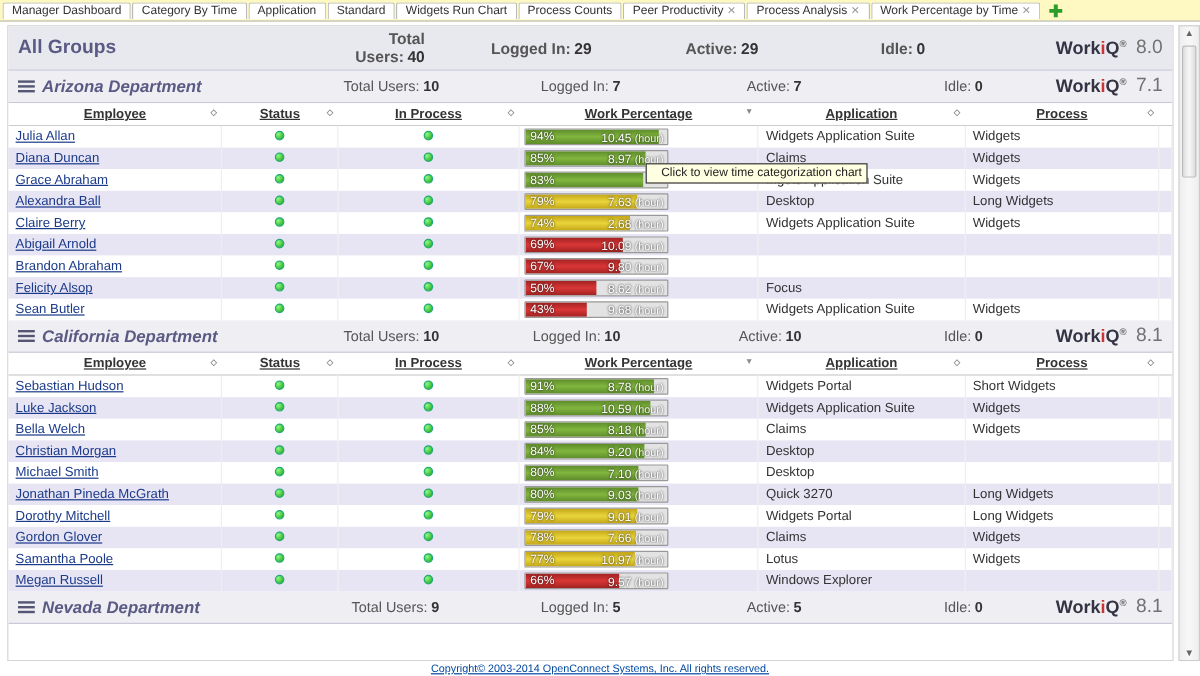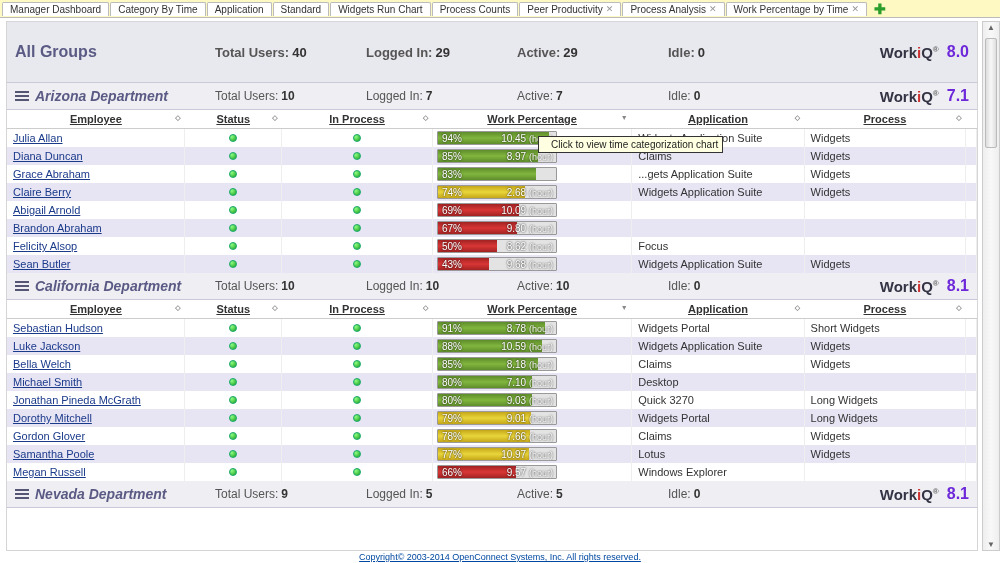--- a/index.html
+++ b/index.html
@@ -22,33 +22,33 @@
   
   .sbar { position: absolute; right: 0; top: 21px; bottom: 12px; width: 18px; background: linear-gradient(90deg,#eee,#f8f8f8,#eee); border: 1px solid #ccc; }
   .sbar .tr { position:absolute; left:4px; right:4px; height:9px; text-align:center; font-size:8px; color:#666; }
   .sbar .tr.up { top: 1px; }
   .sbar .tr.dn { bottom: 1px; }
   .sbar .thumb { position:absolute; left:2px; right:2px; top: 16px; height: 110px; background:linear-gradient(90deg,#ddd,#f8f8f8,#ddd); border:1px solid #bbb; border-radius:2px; }
   
   .main { position: absolute; left:6px; right: 22px; top:21px; bottom: 12px; overflow: hidden; border: 1px solid #d5d5d5; }
   
   .grp-bar { display:flex; align-items:center; padding: 4px 8px; font-size: 14px; color: #565583; background: #eeeef3; border-bottom:1px solid #c9c9d9; }
-  .grp-bar.all { background: #e8e8ef; font-size: 16px; font-weight: bold; padding: 21px 8px; }
+  .grp-bar.all { background: #e8e8ef; font-size: 16px; font-weight: bold; padding: 3px 8px; gap: 48px; }
   .grp-name { display:flex; align-items:center; gap: 6px; width: 200px; font-weight: bold; font-style: italic; color:#5a5a84; }
   .grp-bar.all .grp-name { font-style: normal; }
   .ham { display:inline-block; cursor:pointer; }
   .ham span { display:block; width:14px; height:2px; background:#555574; margin: 2px 0; }
-  .stat-col { flex: 1; text-align:left; font-size: 12px; color:#555; }
+  .stat-col { flex: 1; text-align:right; font-size: 12px; color:#555; }
   .stat-col b { font-weight: bold; color:#333; margin-left:3px;}
   .grp-bar.all .stat-col { font-size: 13px; }
   .score-col { width: 150px; text-align:right; display:flex; align-items:center; justify-content:flex-end; gap:8px; font-size: 16px; color:#555; }
   .score-col .logo { color:#334; font-weight:bold; font-size: 15px; }
   .score-col .logo em { font-style:normal; color:#c33; }
   .score-col .logo small { font-size: 8px; vertical-align: super; color:#666; }
-  .score-col .score { font-weight:bold; color:#6d28d9; }
+  .score-col .score { font-weight:normal; color:#737373; }
   
   table { width:100%; border-collapse: collapse; table-layout:fixed; }
   thead th { font-size: 11px; font-weight:bold; text-decoration:underline; color:#333; background:#fff; padding: 3px 4px; border-bottom: 1px solid #ccc; position:relative; }
   thead th .sort { font-size:7px; color:#888; position:absolute; right:4px; top:4px; }
   tbody tr { height: 18px; }
   tbody tr:nth-child(even) td { background:#e7e4f4; }
   tbody tr:nth-child(odd) td { background:#fff; }
   td { padding: 1px 6px; font-size: 11px; border-right: 1px solid #eee; vertical-align:middle; }
   .emp { color:#1a3a8a; text-decoration:underline; cursor:pointer; }
   .dot { display:inline-block; width:8px; height:8px; border-radius:50%; background: radial-gradient(circle at 30% 30%, #8dff82, #1b9e1b); border:1px solid #2a7; }
@@ -215,20 +215,35 @@
           <div class="fill" style="width:83%"></div>
           <span class="pct">83%</span>
           <span class="hrs"></span>
         </div>
       </td>
       <td>...gets Application Suite</td>
       <td>Widgets</td>
       <td></td>
             </tr>
             <tr>
+      <td><span class="emp">Alexandra Ball</span></td>
+      <td class="cen"><span class="dot"></span></td>
+      <td class="cen"><span class="dot"></span></td>
+      <td class="bar-cell">
+        <div class="bar yellow">
+          <div class="fill" style="width:79%"></div>
+          <span class="pct">79%</span>
+          <span class="hrs">7.63 <span class="unit">(hour)</span></span>
+        </div>
+      </td>
+      <td>Desktop</td>
+      <td>Long Widgets</td>
+      <td></td>
+            </tr>
+            <tr>
       <td><span class="emp">Claire Berry</span></td>
       <td class="cen"><span class="dot"></span></td>
       <td class="cen"><span class="dot"></span></td>
       <td class="bar-cell">
         <div class="bar yellow">
           <div class="fill" style="width:74%"></div>
           <span class="pct">74%</span>
           <span class="hrs">2.68 <span class="unit">(hour)</span></span>
         </div>
       </td>
@@ -377,20 +392,35 @@
           <div class="fill" style="width:85%"></div>
           <span class="pct">85%</span>
           <span class="hrs">8.18 <span class="unit">(hour)</span></span>
         </div>
       </td>
       <td>Claims</td>
       <td>Widgets</td>
       <td></td>
             </tr>
             <tr>
+      <td><span class="emp">Christian Morgan</span></td>
+      <td class="cen"><span class="dot"></span></td>
+      <td class="cen"><span class="dot"></span></td>
+      <td class="bar-cell">
+        <div class="bar green">
+          <div class="fill" style="width:84%"></div>
+          <span class="pct">84%</span>
+          <span class="hrs">9.20 <span class="unit">(hour)</span></span>
+        </div>
+      </td>
+      <td>Desktop</td>
+      <td></td>
+      <td></td>
+            </tr>
+            <tr>
       <td><span class="emp">Michael Smith</span></td>
       <td class="cen"><span class="dot"></span></td>
       <td class="cen"><span class="dot"></span></td>
       <td class="bar-cell">
         <div class="bar green">
           <div class="fill" style="width:80%"></div>
           <span class="pct">80%</span>
           <span class="hrs">7.10 <span class="unit">(hour)</span></span>
         </div>
       </td>

